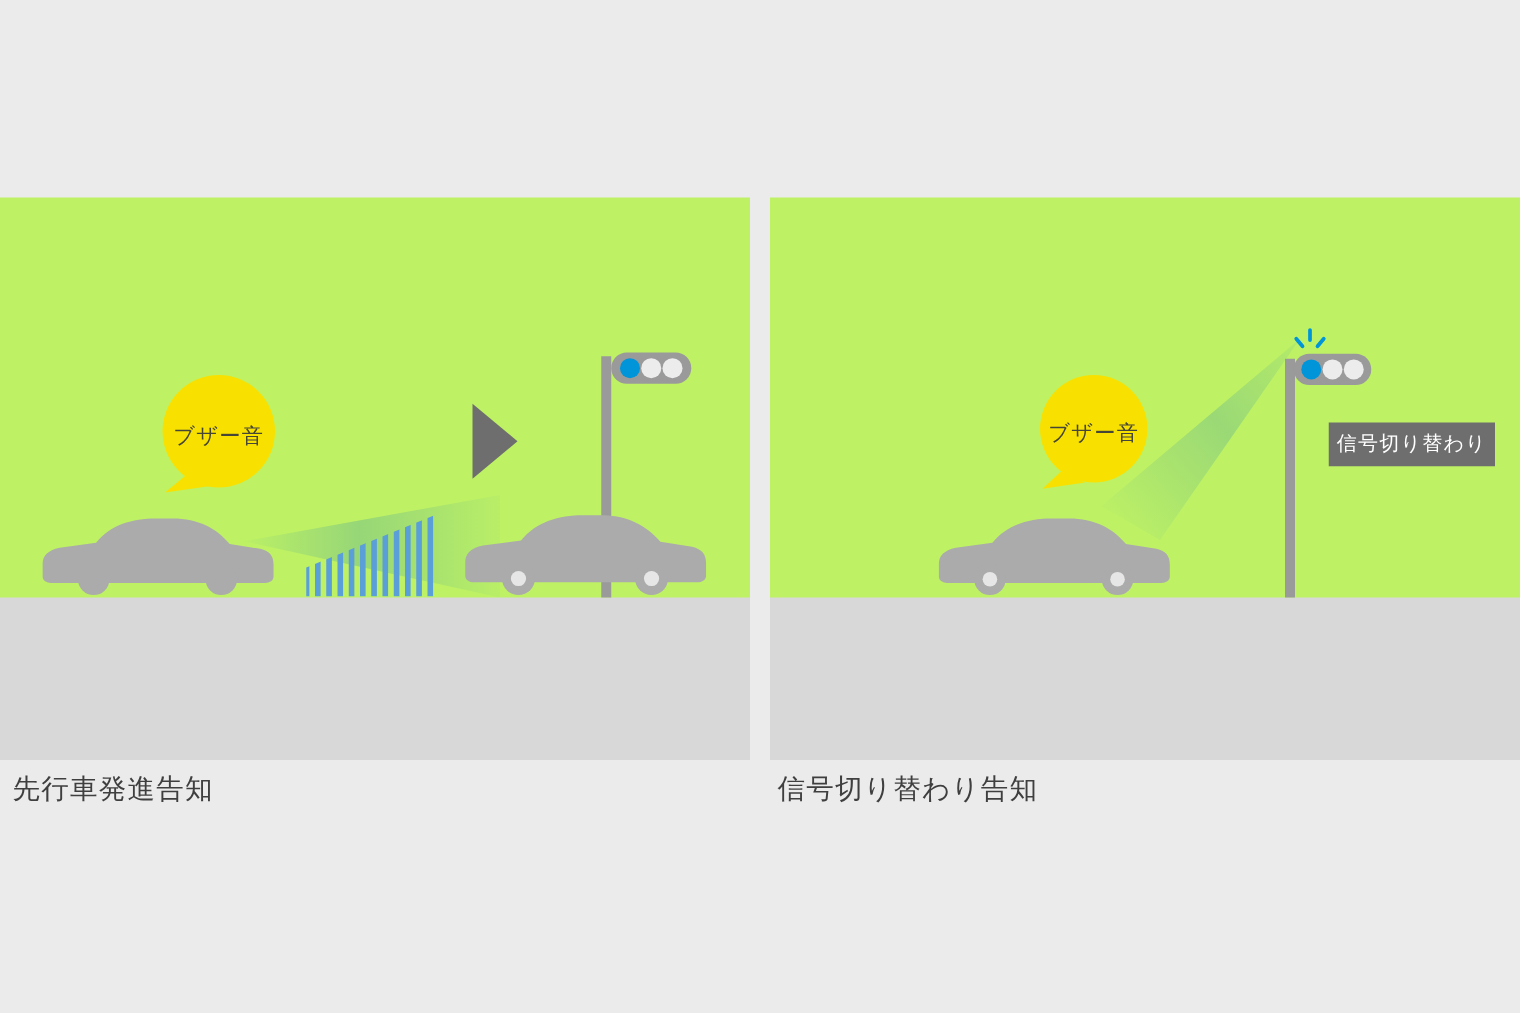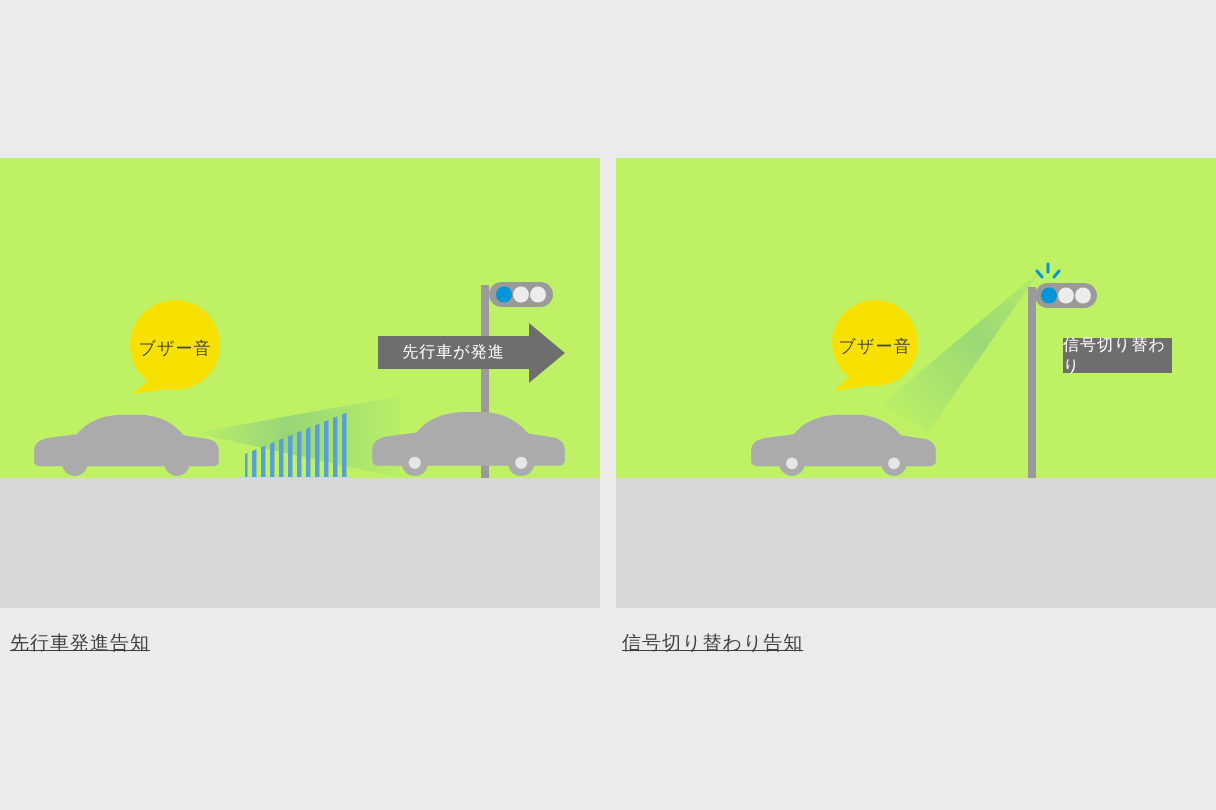--- a/index.html
+++ b/index.html
@@ -34,26 +34,26 @@
     font-size:16px;letter-spacing:1px;
     display:flex;align-items:center;justify-content:center;padding:0 10px;
   }
   .arrow-head{
     width:0;height:0;
     border-top:30px solid transparent;
     border-bottom:30px solid transparent;
     border-left:36px solid #6e6e6e;
   }
   .signal-label{
-    position:absolute;left:447px;top:180px;width:109px;height:35px;
+    position:absolute;left:447px;top:180px;width:133px;height:35px;
     background:#6e6e6e;color:#ffffff;font-size:16px;letter-spacing:1px;
     display:flex;align-items:center;justify-content:center;
   }
   .caption{
-    position:absolute;top:630px;font-size:19px;color:#3f3f3f;letter-spacing:1px;text-decoration:underline;
+    position:absolute;top:616px;font-size:22px;color:#3f3f3f;letter-spacing:1px;
   }
   .caption-left{left:10px}
   .caption-right{left:622px}
 </style>
 </head>
 <body>
 
 <section class="panel panel-left">
   <div class="ground"></div>
 
@@ -94,21 +94,20 @@
 
     <g>
       <circle cx="175" cy="187" r="45" fill="#f8e100"></circle>
       <path d="M149,222 L132,236 L167,231 Z" fill="#f8e100"></path>
     </g>
   </svg>
 
   <div class="bubble-label" style="left:115px;top:179px">ブザー音</div>
 
   <div class="arrow">
-    <div class="arrow-body">先行車が発進</div>
     <div class="arrow-head"></div>
   </div>
 </section>
 
 <section class="panel panel-right">
   <div class="ground"></div>
 
   <svg class="scene" width="600" height="450" viewBox="0 0 600 450">
     <defs>
       <linearGradient id="beamR" gradientUnits="userSpaceOnUse" x1="270" y1="250" x2="424" y2="113">

